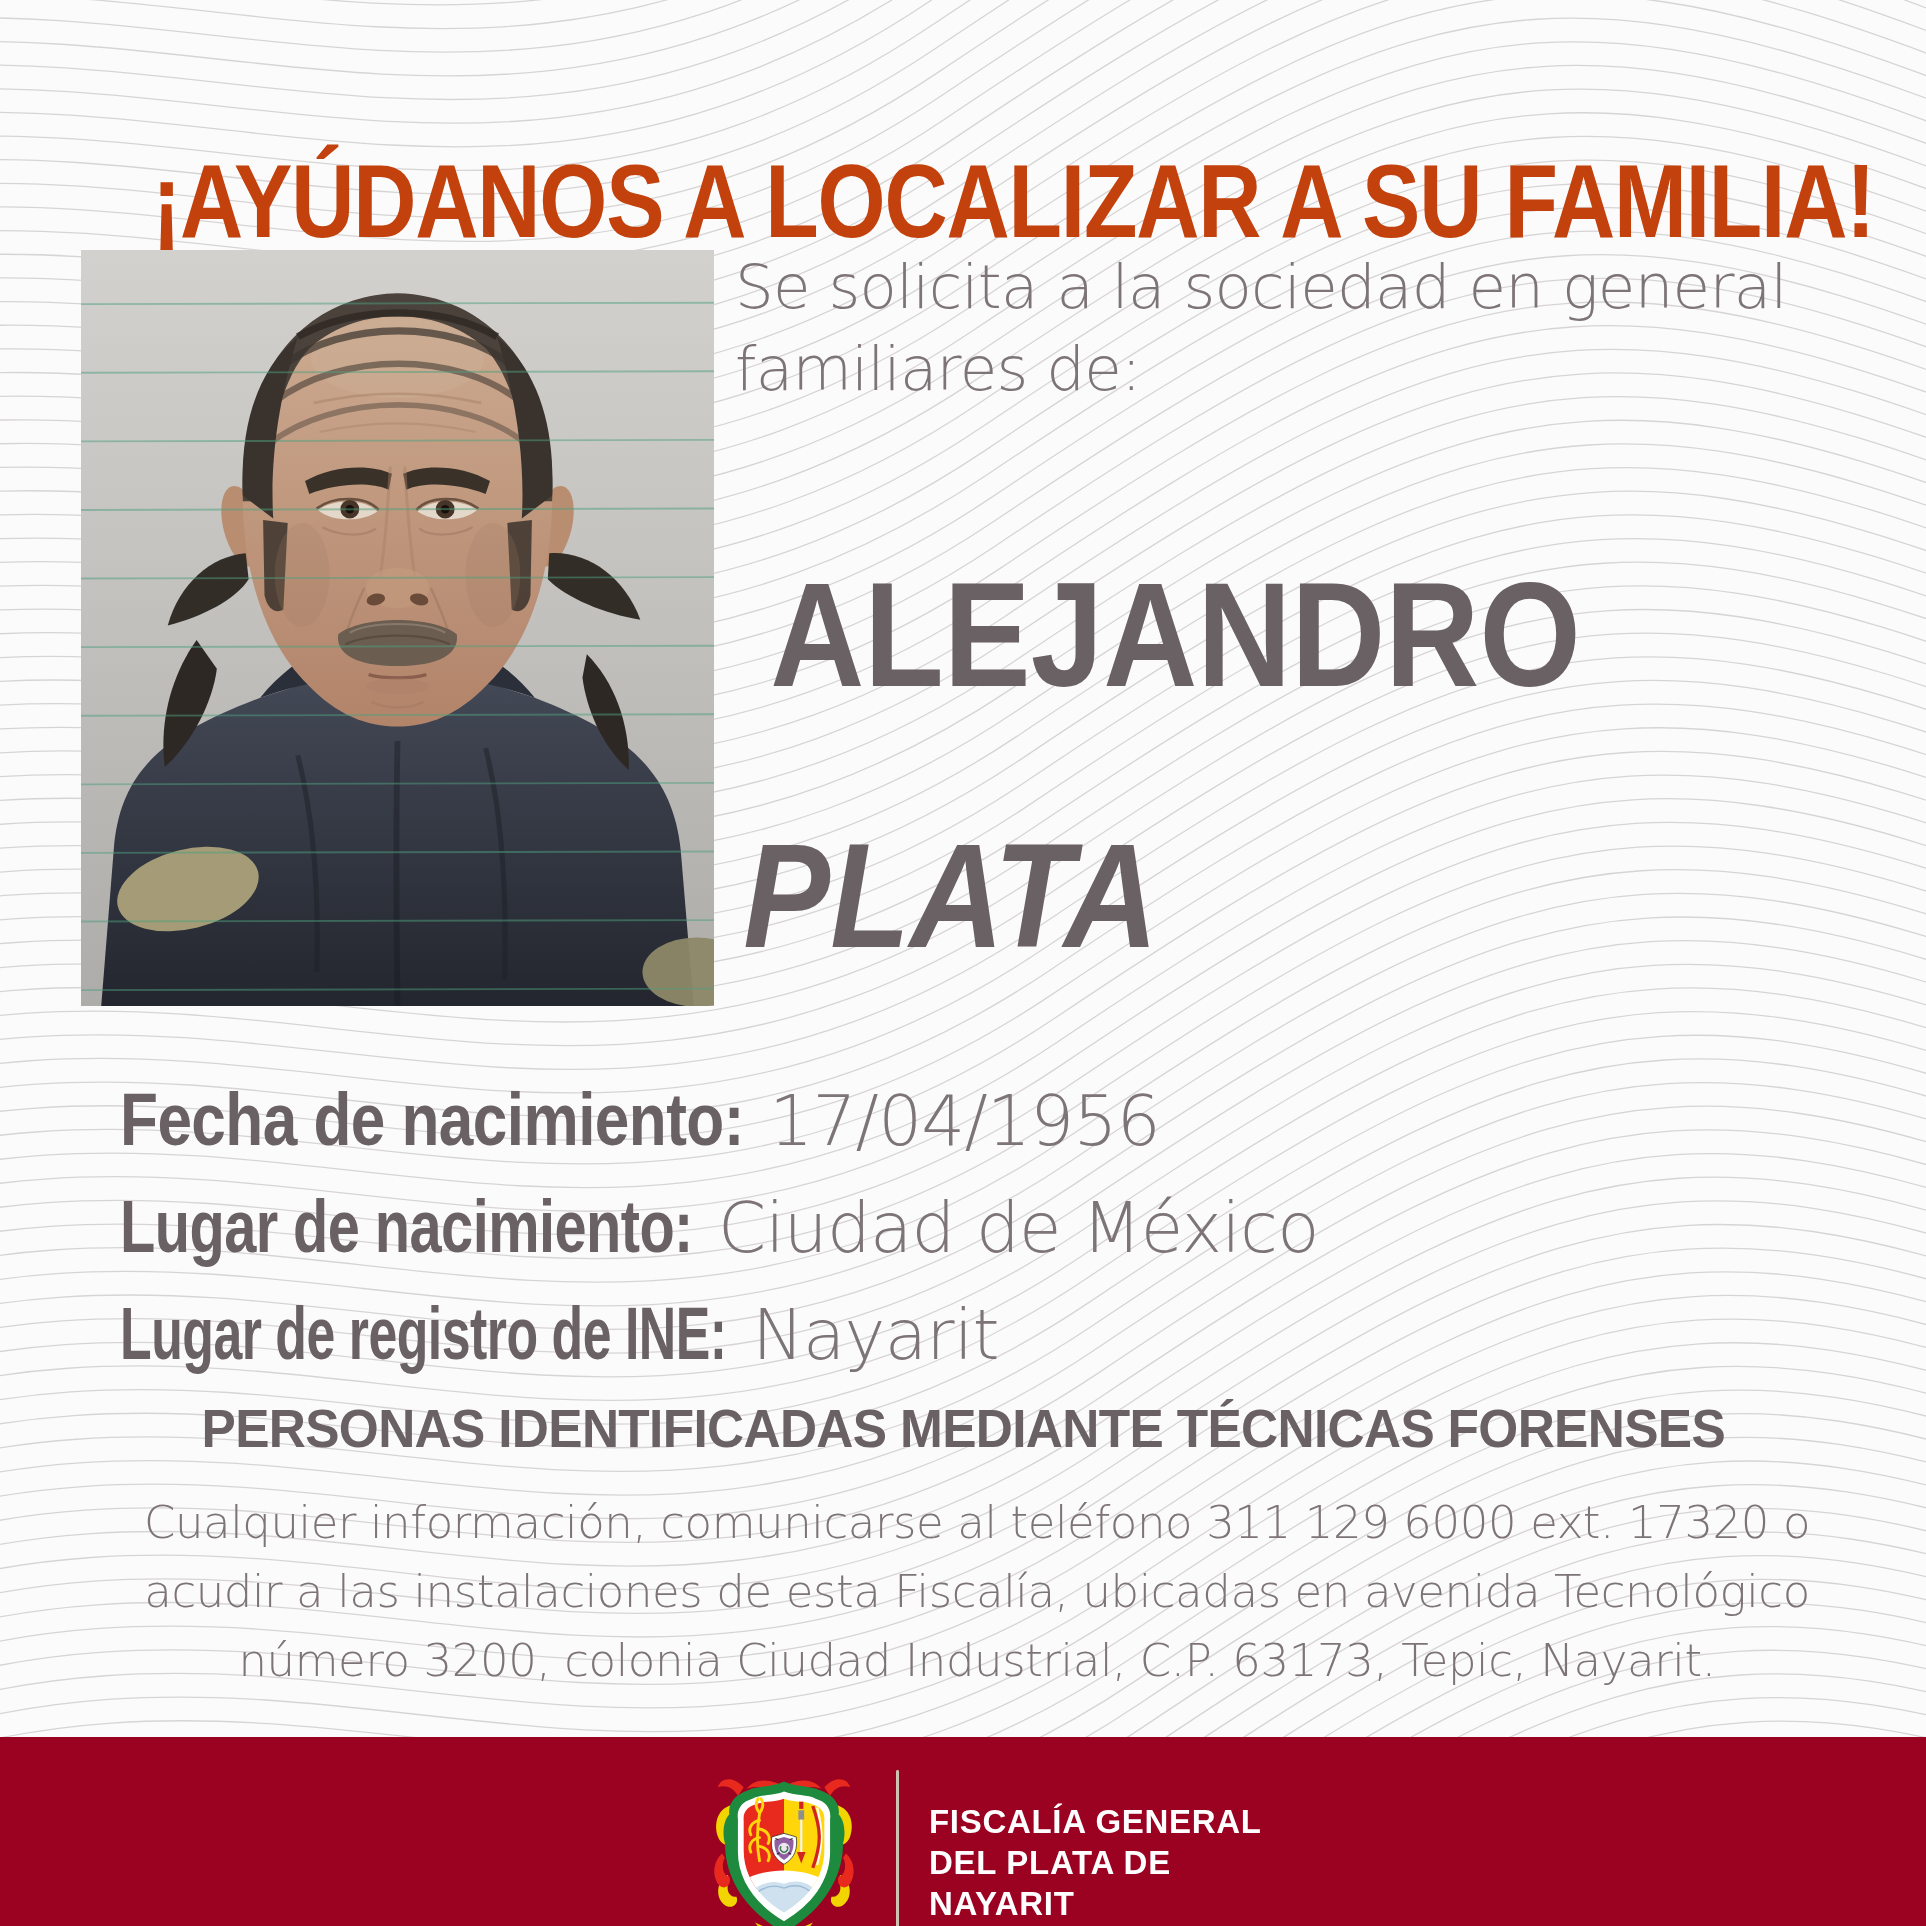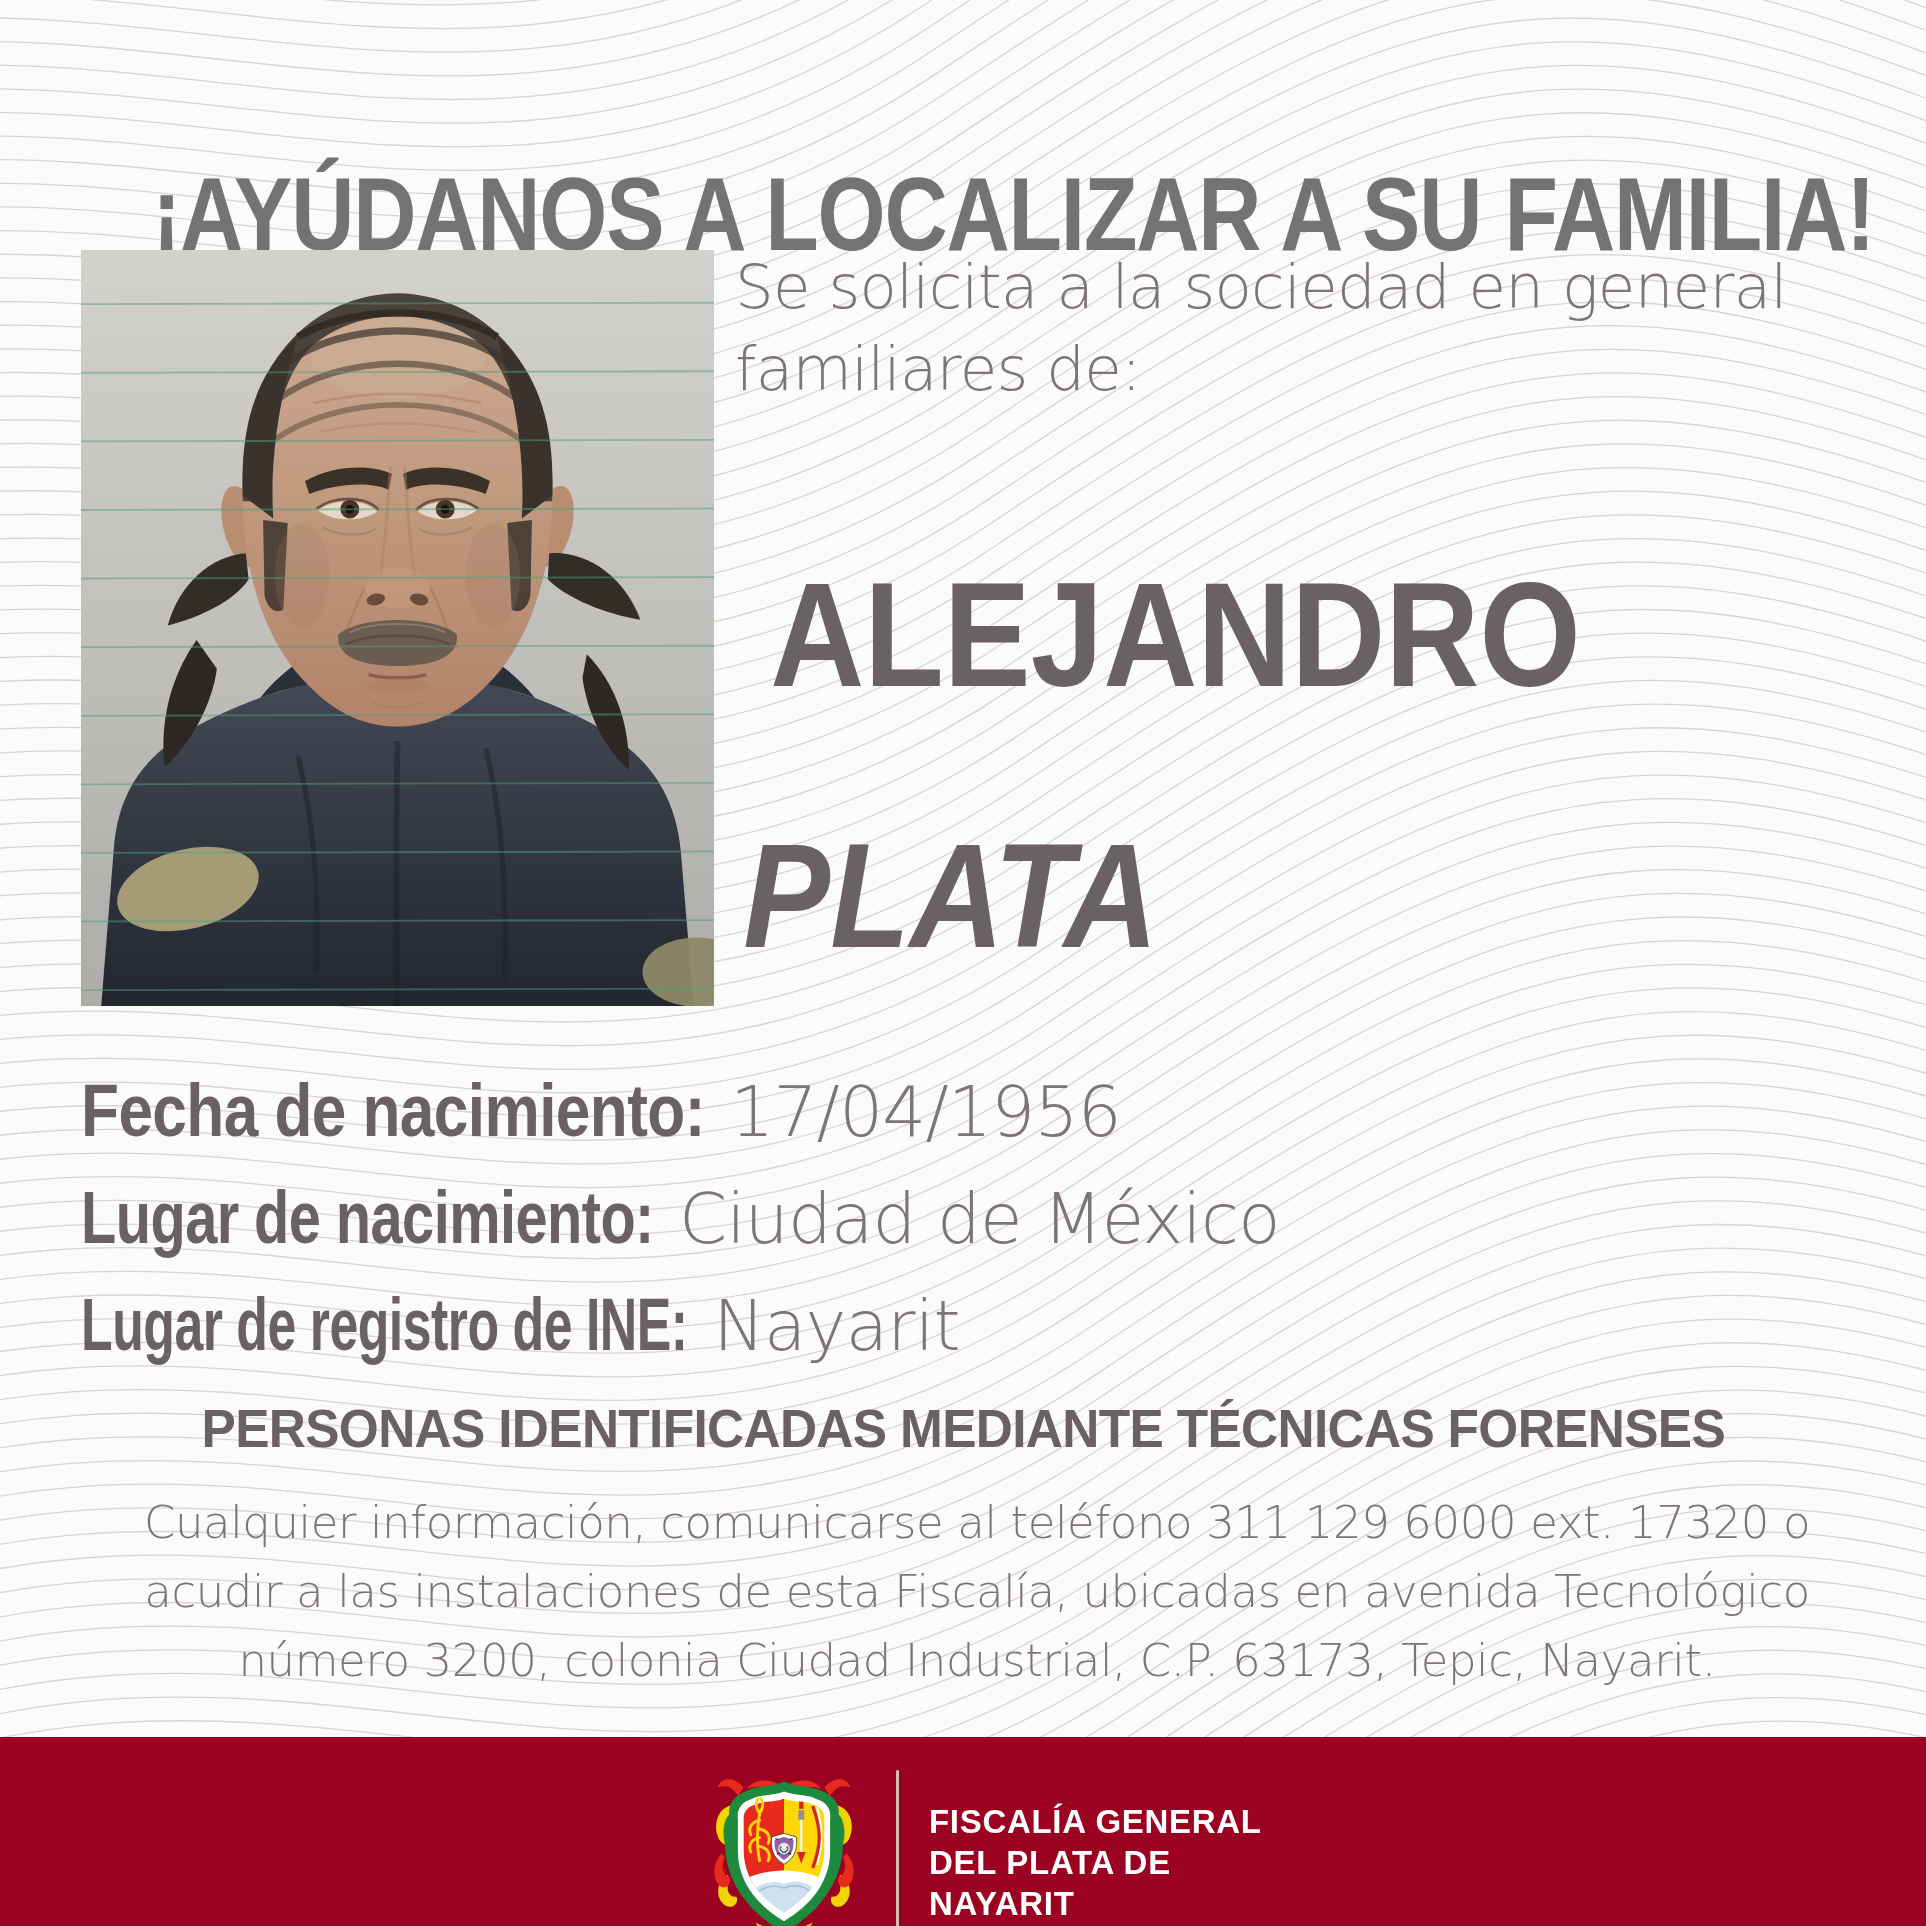--- a/index.html
+++ b/index.html
@@ -6,38 +6,38 @@
   .canvas{position:relative;width:1926px;height:1926px;overflow:hidden;background:#fcfbfb;
           font-family:"Liberation Sans",sans-serif;}
   .canvas > *{position:absolute;}
   #wave-bg{left:0;top:0;z-index:0;}
   .z{z-index:1;}
 
   
   .cx {display:inline-block;transform:scaleX(var(--sx,1));transform-origin:center;white-space:nowrap;}
   .cxl{display:inline-block;transform:scaleX(var(--sx,1));transform-origin:left center;white-space:nowrap;}
 
-  .headline{left:0;top:92px;width:1926px;text-align:center;
+  .headline{left:0;top:79px;width:1926px;text-align:center;
             font-size:103px;line-height:108px;font-weight:800;letter-spacing:-1.4px;
-            color:#737373;white-space:nowrap;}
+            color:#c2410c;white-space:nowrap;}
 
   .photo{left:81px;top:250px;width:633px;height:756px;}
   .photo svg{display:block;width:100%;height:100%;}
 
   .intro{left:735px;top:246px;width:1184px;
          font-family:"DejaVu Sans",sans-serif;font-weight:300;
          font-size:61px;line-height:82px;letter-spacing:-0.7px;color:#7d7477;}
   .intro div{white-space:nowrap;}
 
   .name-block{left:715px;top:559px;width:1211px;text-align:left;color:#6a6164;}
   .name-line{font-size:148px;line-height:152px;font-weight:800;}
   .name-line + .name-line{margin-top:109px;font-style:italic;}
 
   .details{left:81px;top:1080px;width:1733px;color:#6a6164;}
-  .detail-row{height:107px;line-height:62px;white-space:nowrap;}
+  .detail-row{height:107px;line-height:80px;white-space:nowrap;margin-left:39px;}
   .detail-row .lbl{font-size:74px;font-weight:800;letter-spacing:-0.7px;}
   .detail-row .val{font-family:"DejaVu Sans",sans-serif;font-weight:300;
                    font-size:69px;color:#7d7477;margin-left:24.6px;letter-spacing:-0.7px;}
 
   .forensics{left:0;top:1398px;width:1926px;text-align:center;
              font-size:53px;font-weight:800;letter-spacing:-0.7px;color:#6a6164;white-space:nowrap;}
 
   .contact{left:0;top:1488px;width:1926px;text-align:center;
            font-family:"DejaVu Sans",sans-serif;font-weight:300;
            font-size:45px;line-height:69px;letter-spacing:-0.4px;color:#7d7477;}

